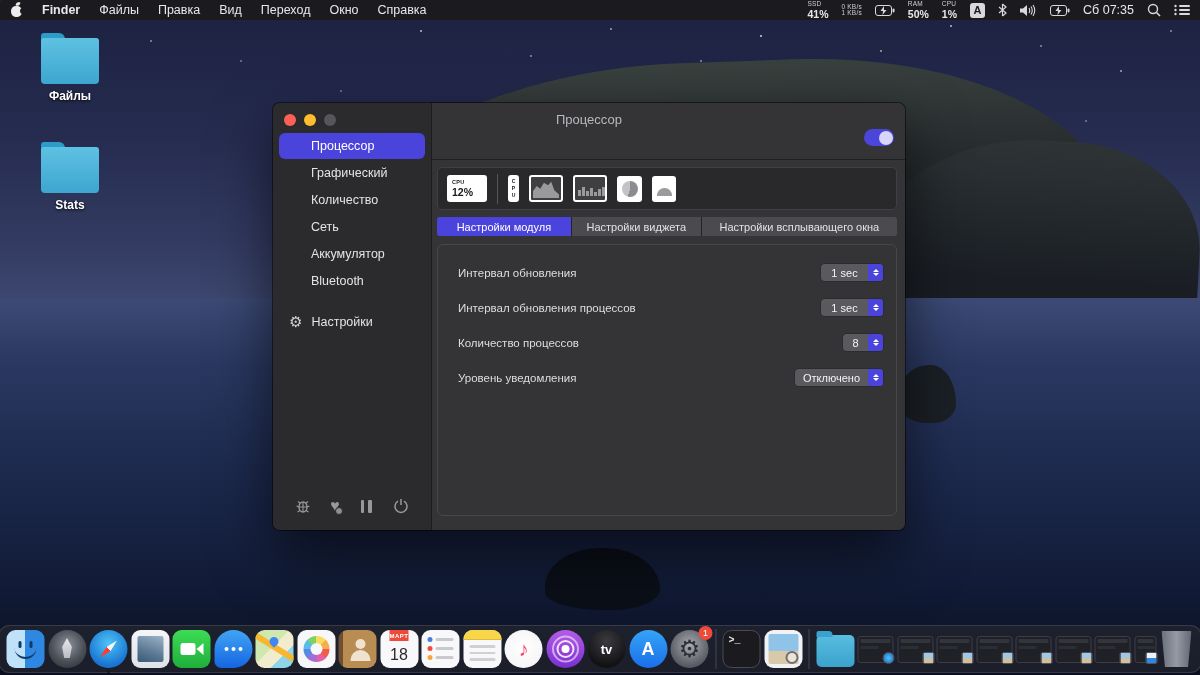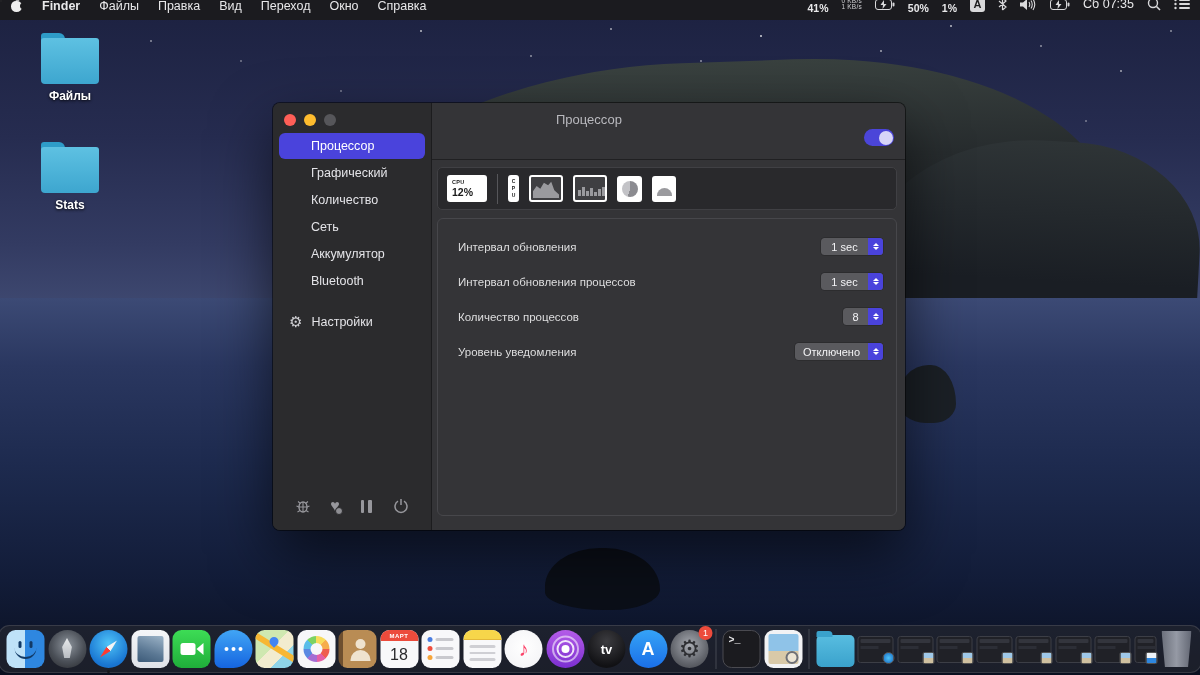--- a/index.html
+++ b/index.html
@@ -25,21 +25,21 @@
          border-radius:55% 40% 20% 45% / 75% 55% 25% 30%; transform:rotate(3deg); }
   .sea { position:absolute; left:0; top:298px; right:0; bottom:0;
          background:linear-gradient(180deg,#3c4a75 0%,#2a3760 18%,#1d2a4e 45%,#121c38 75%,#0a0f1f 100%); }
   .islet { position:absolute; left:898px; top:365px; width:58px; height:58px; background:#1b2026;
          border-radius:55% 45% 40% 50% / 60% 70% 35% 40%; }
   .rock-bottom { position:absolute; left:545px; top:548px; width:115px; height:62px; background:#0b0f18;
          border-radius:50% 50% 45% 55% / 65% 70% 35% 30%; }
 
   
   .menubar { position:absolute; left:0; top:0; right:0; height:20px; background:rgba(27,27,30,.96);
-         display:flex; align-items:flex-end; color:#e8e8ea; font-size:12.5px; z-index:50; padding:7px 10px; }
+         display:flex; align-items:center; color:#e8e8ea; font-size:12.5px; z-index:50; padding:7px 10px; }
   .mb-left { display:flex; align-items:center; gap:19px; }
   .apple-wrap { width:13px; height:15px; position:relative; }
   .apple-body { position:absolute; left:1px; top:3px; width:11px; height:11px; background:#ededee; border-radius:45% 45% 48% 48%; }
   .apple-bite { position:absolute; right:-3px; top:5px; width:6px; height:6px; background:#1b1b1e; border-radius:50%; }
   .apple-leaf { position:absolute; left:6px; top:-1px; width:4px; height:4px; background:#ededee; border-radius:70% 0 70% 0; transform:rotate(18deg); }
   .mb-item { white-space:nowrap; }
   .mb-item.app-name { font-weight:bold; }
   .mb-right { margin-left:auto; display:flex; align-items:center; gap:13px; }
   .stat2 { display:flex; flex-direction:column; align-items:flex-start; line-height:1; }
   .stat2 .t { font-size:6.5px; color:#cfcfd2; letter-spacing:.2px; }
@@ -157,21 +157,21 @@
   .ic-maps { background:linear-gradient(135deg,#cfe8b0 0 45%, #f2eccf 45% 70%, #8fd4e8 70% 100%); overflow:hidden; }
   .ic-maps .road { position:absolute; left:-4px; top:16px; width:52px; height:6px; background:#f7b733; transform:rotate(32deg); }
   .ic-maps .pin { position:absolute; left:14px; top:7px; width:9px; height:9px; background:#4285f4; border-radius:50% 50% 50% 0; transform:rotate(-45deg); }
   .ic-photos { background:#f7f7f9; }
   .ic-photos .wheel { position:absolute; left:50%; top:50%; transform:translate(-50%,-50%); width:26px; height:26px; border-radius:50%;
          background:conic-gradient(#f9d84a 0 12.5%, #f6a53a 12.5% 25%, #ef4d3c 25% 37.5%, #e44f9c 37.5% 50%, #9d5fd0 50% 62.5%, #4a7de0 62.5% 75%, #4ab6e8 75% 87.5%, #6fcf52 87.5% 100%); opacity:.9; }
   .ic-photos .wheel::after { content:""; position:absolute; inset:7px; background:#f7f7f9; border-radius:50%; }
   .ic-contacts { background:linear-gradient(90deg,#6e4f2f 0 12%, #b98c54 12% 100%); }
   .ic-contacts .head { position:absolute; left:17px; top:9px; width:10px; height:10px; border-radius:50%; background:#efe3cf; }
   .ic-contacts .body { position:absolute; left:12px; top:20px; width:20px; height:11px; border-radius:10px 10px 0 0; background:#efe3cf; }
-  .ic-calendar { background:#f8f8fa; overflow:hidden; display:flex; flex-direction:column; }
+  .ic-calendar { background:#f8f8fa; overflow:hidden; display:flex; flex-direction:column;align-items:center; }
   .ic-calendar .cal-month { height:11px; background:#ec4b3c; color:#fff; font-size:6px; font-weight:bold; display:flex; align-items:center; justify-content:center; letter-spacing:.5px; }
   .ic-calendar .cal-day { flex:1; display:flex; align-items:center; justify-content:center; font-size:16px; color:#2b2b2e; font-weight:300; }
   .ic-reminders { background:#f8f8fa; padding:7px 6px; display:flex; flex-direction:column; gap:4px; }
   .ic-reminders .li { display:flex; align-items:center; gap:3px; }
   .ic-reminders .li i { width:5px; height:5px; border-radius:50%; flex:0 0 auto; }
   .ic-reminders .li b { height:2.5px; flex:1; background:#c9c9ce; border-radius:2px; }
   .ic-notes { background:#f8f8fa; overflow:hidden; display:flex; flex-direction:column; }
   .ic-notes .strip { height:10px; background:#f7d64a; border-bottom:1px solid #e4b93a; }
   .ic-notes .lines { flex:1; padding:5px 6px; display:flex; flex-direction:column; gap:4px; }
   .ic-notes .lines i { height:2.5px; background:#cfcfd4; border-radius:2px; }
@@ -384,20 +384,25 @@
             </div>
         </div>
         <div class="wdg wdg-pie">
             <div class="pie-circ"></div>
           </div>
         <div class="wdg wdg-gauge">
             <div class="gauge-half"></div>
           </div>
       </div>
 
+      <div class="tabs">
+        <div class="tab active" style="flex:135">Настройки модуля</div>
+        <div class="tab" style="flex:130">Настройки виджета</div>
+        <div class="tab" style="flex:197">Настройки всплывающего окна</div>
+      </div>
 
       <div class="settings-panel">
         <div class="srow">
           <span class="lbl">Интервал обновления</span>
           <div class="dropdown" style="width:62px">
             <span class="val">1 sec</span>
             <span class="stepper">
                 <span class="chev-up"></span>
                 <span class="chev-dn"></span>
               </span>

